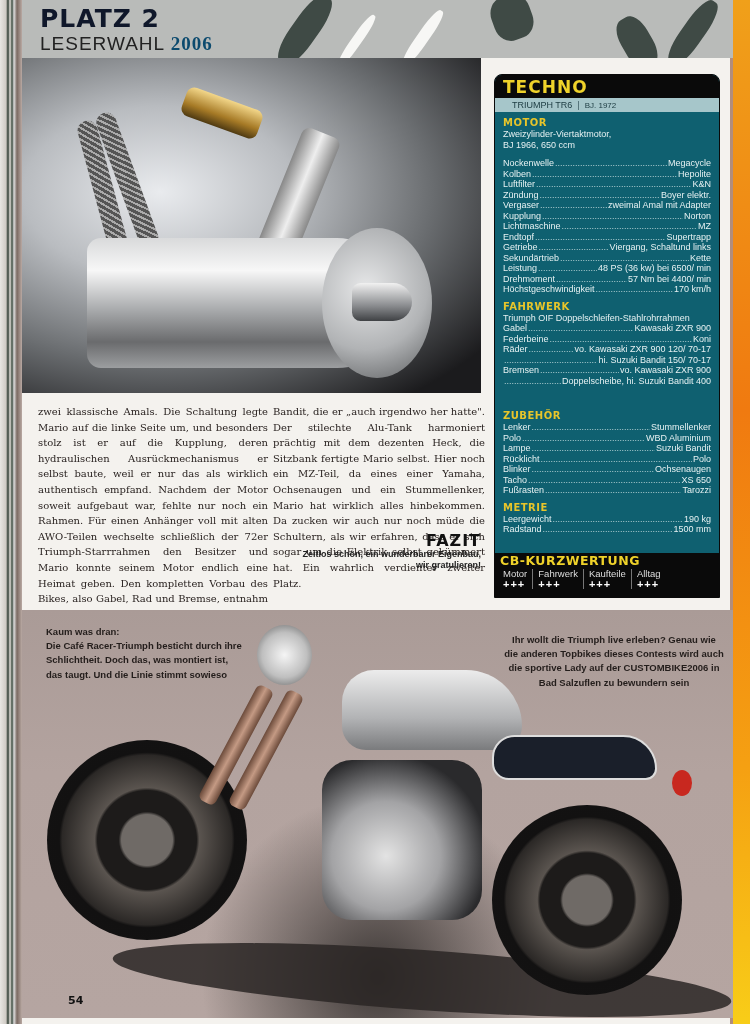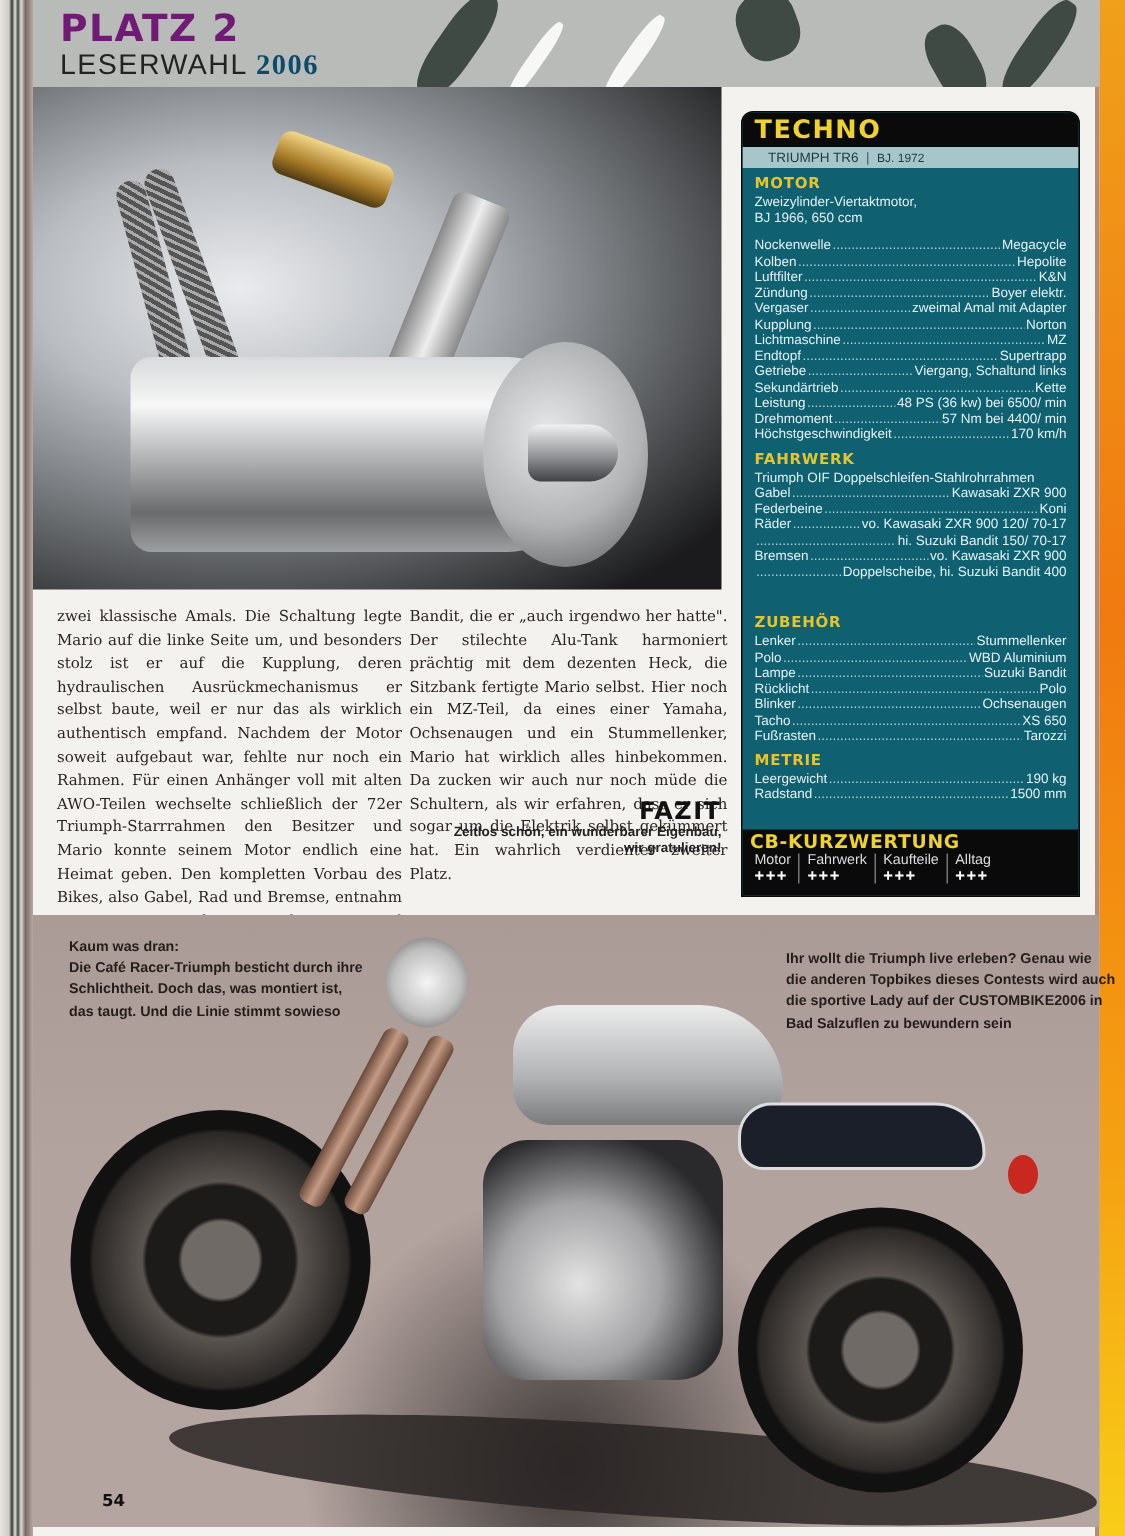--- a/index.html
+++ b/index.html
@@ -12,21 +12,21 @@
   
   .next-edge{position:absolute;right:0;top:0;width:17px;height:1024px;
     background:linear-gradient(180deg,#f0a01a 0%,#f07a10 40%,#f5a012 75%,#f8cd18 100%)}
   .next-edge-shadow{position:absolute;right:17px;top:0;width:3px;height:1024px;background:#7a3a20;opacity:.55}
 
   
   .header{position:absolute;left:22px;top:0;width:711px;height:58px;background:#b9bbb9;overflow:hidden}
   .brush{position:absolute;background:#3f4a45;border-radius:40%;transform:rotate(35deg)}
   .brush.w{background:#f7f7f5}
   .title{position:absolute;left:18px;top:6px;font-family:"DejaVu Sans",sans-serif;font-weight:bold;
-    color:#701a75;font-size:25px;letter-spacing:1px;line-height:26px}
+    color:#0f172a;font-size:25px;letter-spacing:1px;line-height:26px}
   .subtitle{position:absolute;left:18px;top:34px;font-size:19px;letter-spacing:1px;color:#222;line-height:20px}
   .subtitle b{font-family:Liberation Serif, serif;font-weight:bold;color:#0c4a6e}
 
   
   .photo-top{position:absolute;left:22px;top:58px;width:459px;height:335px;overflow:hidden;
     background:radial-gradient(ellipse at 30% 40%,#e9ebee 0,#b9bcc0 30%,#6a6d70 60%,#1b1b1d 90%)}
   .cyl{position:absolute;left:65px;top:180px;width:310px;height:130px;border-radius:14px 60px 60px 14px;
     background:linear-gradient(180deg,#d9dadb 0,#f7f7f7 25%,#a9abad 55%,#6a6b6d 80%,#9c9ea0 100%)}
   .cap{position:absolute;left:300px;top:170px;width:110px;height:150px;border-radius:50%;
     background:radial-gradient(circle at 40% 40%,#e6e7e8 0,#b1b3b5 55%,#5a5c5e 100%)}
@@ -81,21 +81,21 @@
   .tank{position:absolute;left:320px;top:60px;width:180px;height:80px;border-radius:40px 70px 30px 30px;
     background:linear-gradient(180deg,#ececec,#b2b3b5 60%,#7a7b7d)}
   .seat{position:absolute;left:470px;top:125px;width:165px;height:45px;border-radius:40px 60px 20px 30px;background:#1a1f2a;border:2px solid #ddd}
   .engine{position:absolute;left:300px;top:150px;width:160px;height:160px;border-radius:30px;
     background:radial-gradient(circle at 40% 60%,#e3e3e3 0,#a3a3a5 40%,#2a2a2c 75%)}
   .fork{position:absolute;width:18px;height:130px;border-radius:6px;background:linear-gradient(90deg,#6b4a3a,#c49a84 50%,#6b4a3a);transform:rotate(28deg)}
   .lamp{position:absolute;left:235px;top:15px;width:55px;height:60px;border-radius:50%;background:radial-gradient(circle,#f5f5f5 0,#bfbfbf 55%,#555 100%)}
   .tail{position:absolute;left:650px;top:160px;width:20px;height:26px;border-radius:50%;background:#c8281f}
   .caption{position:absolute;font-size:9.5px;font-weight:bold;color:#231d1b;line-height:14.2px}
   .cap-left{left:46px;top:625px;width:200px}
-  .cap-right{left:524px;top:633px;width:220px;text-align:left}
+  .cap-right{left:504px;top:633px;width:220px;text-align:center}
   .page-num{position:absolute;left:68px;top:994px;font-family:"DejaVu Sans",sans-serif;font-weight:bold;font-size:11px;color:#111}
 </style>
 </head>
 <body>
 
 <div class="spine"></div>
 <div class="next-edge-shadow"></div>
 <div class="next-edge"></div>
 
 <div class="header">

